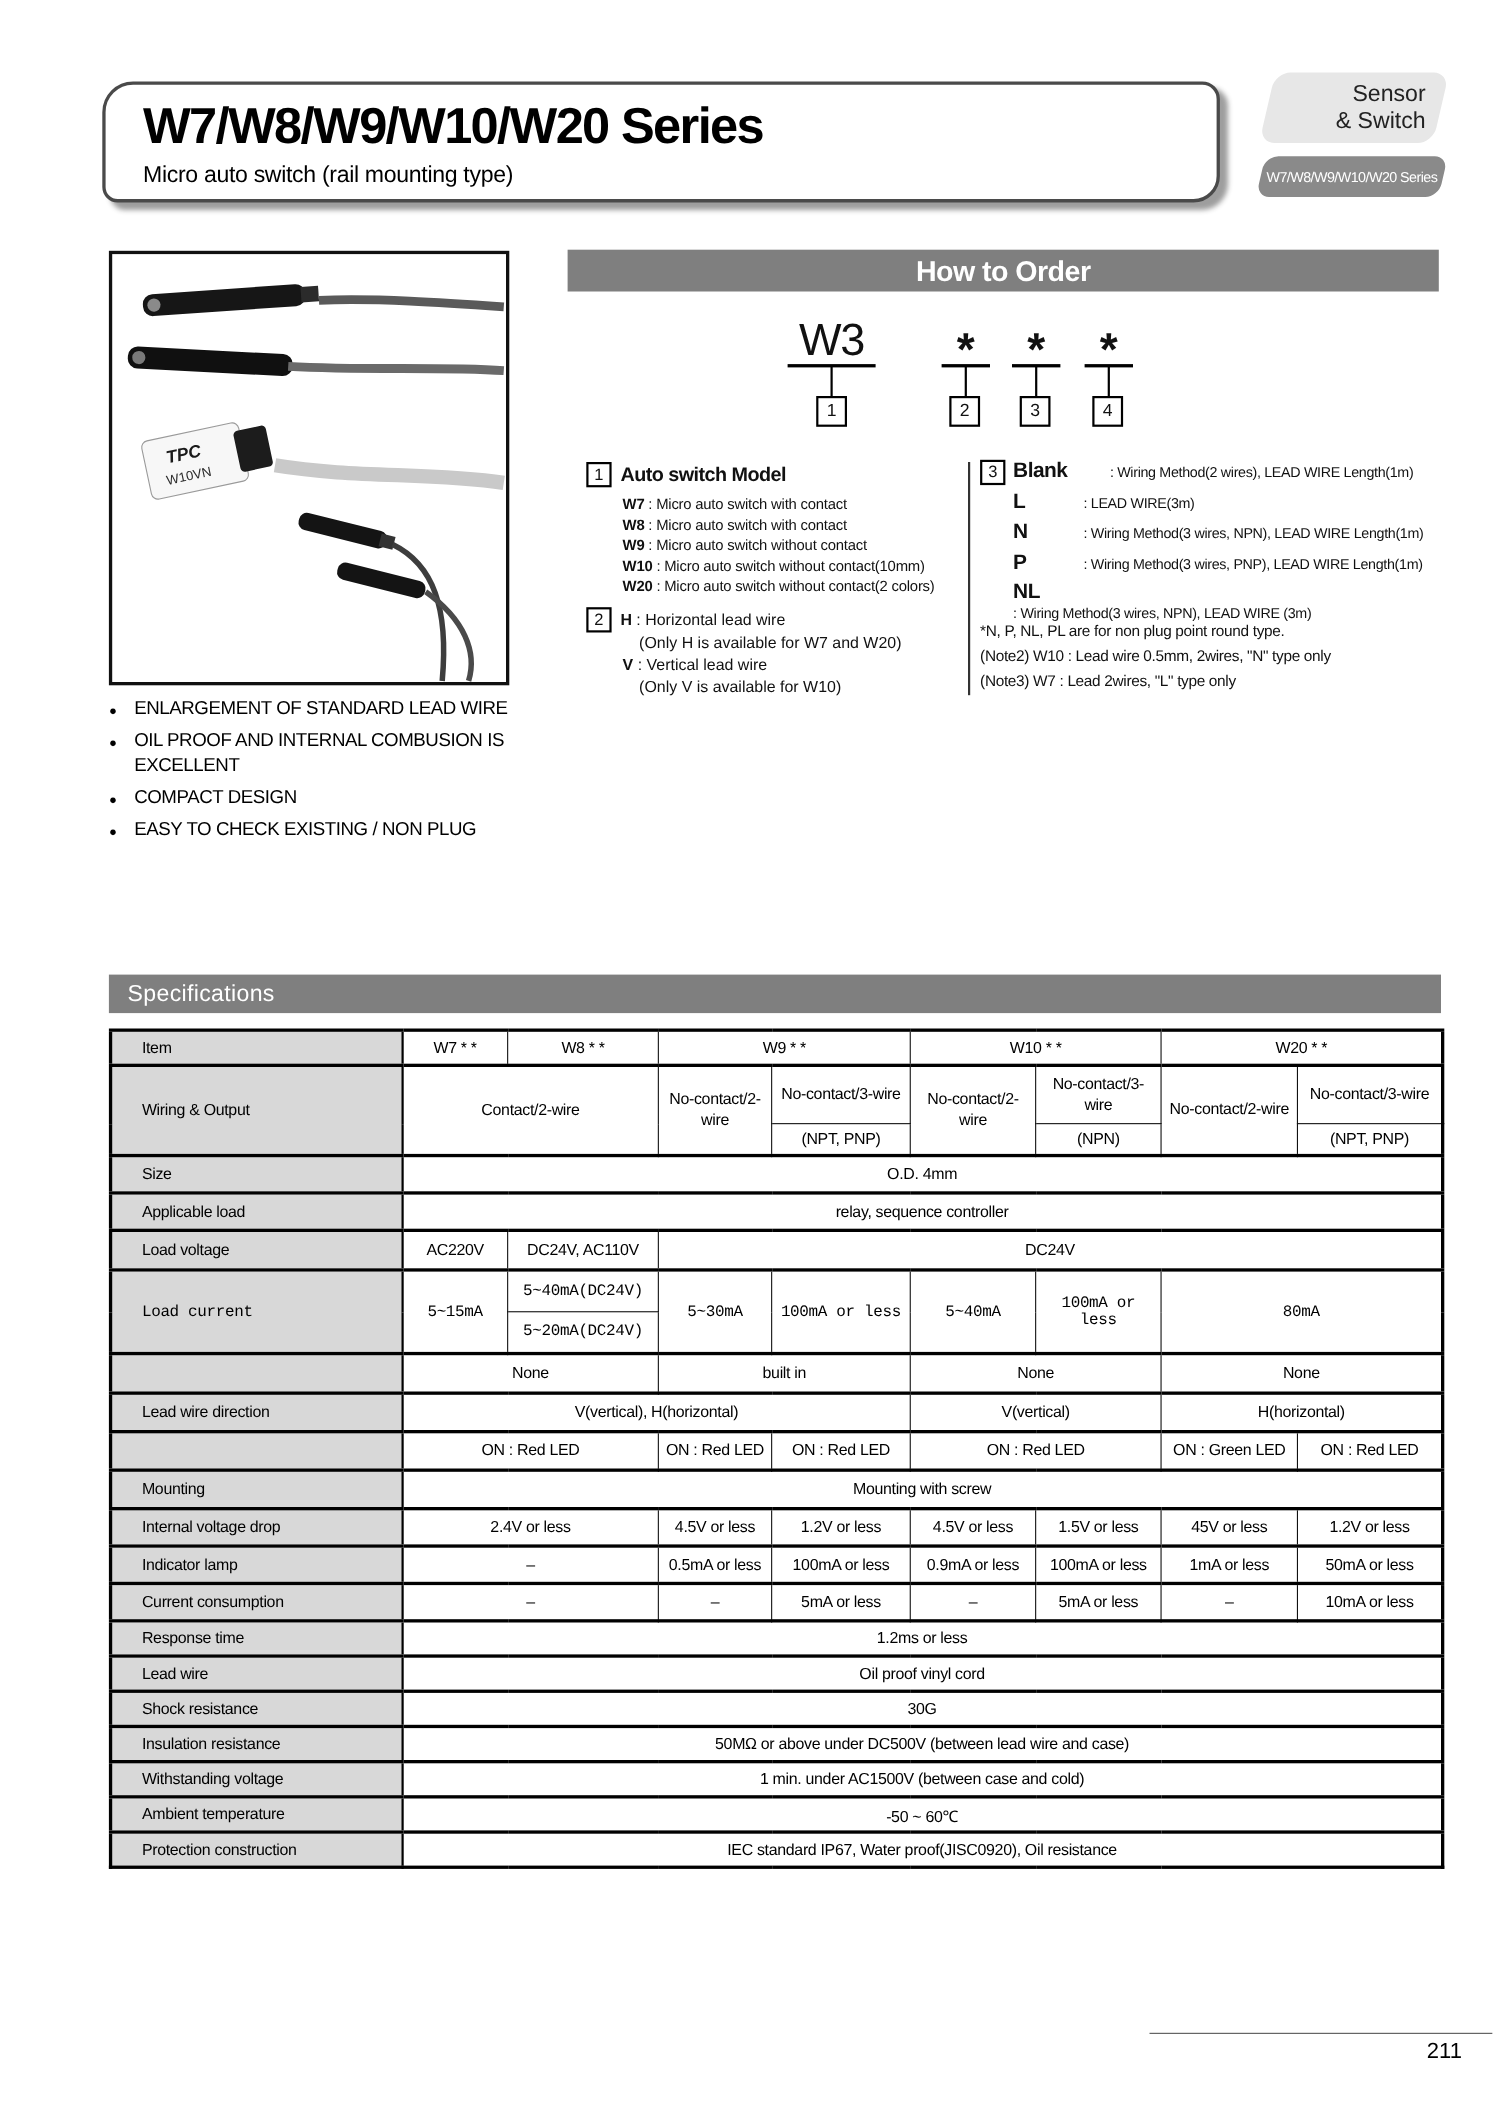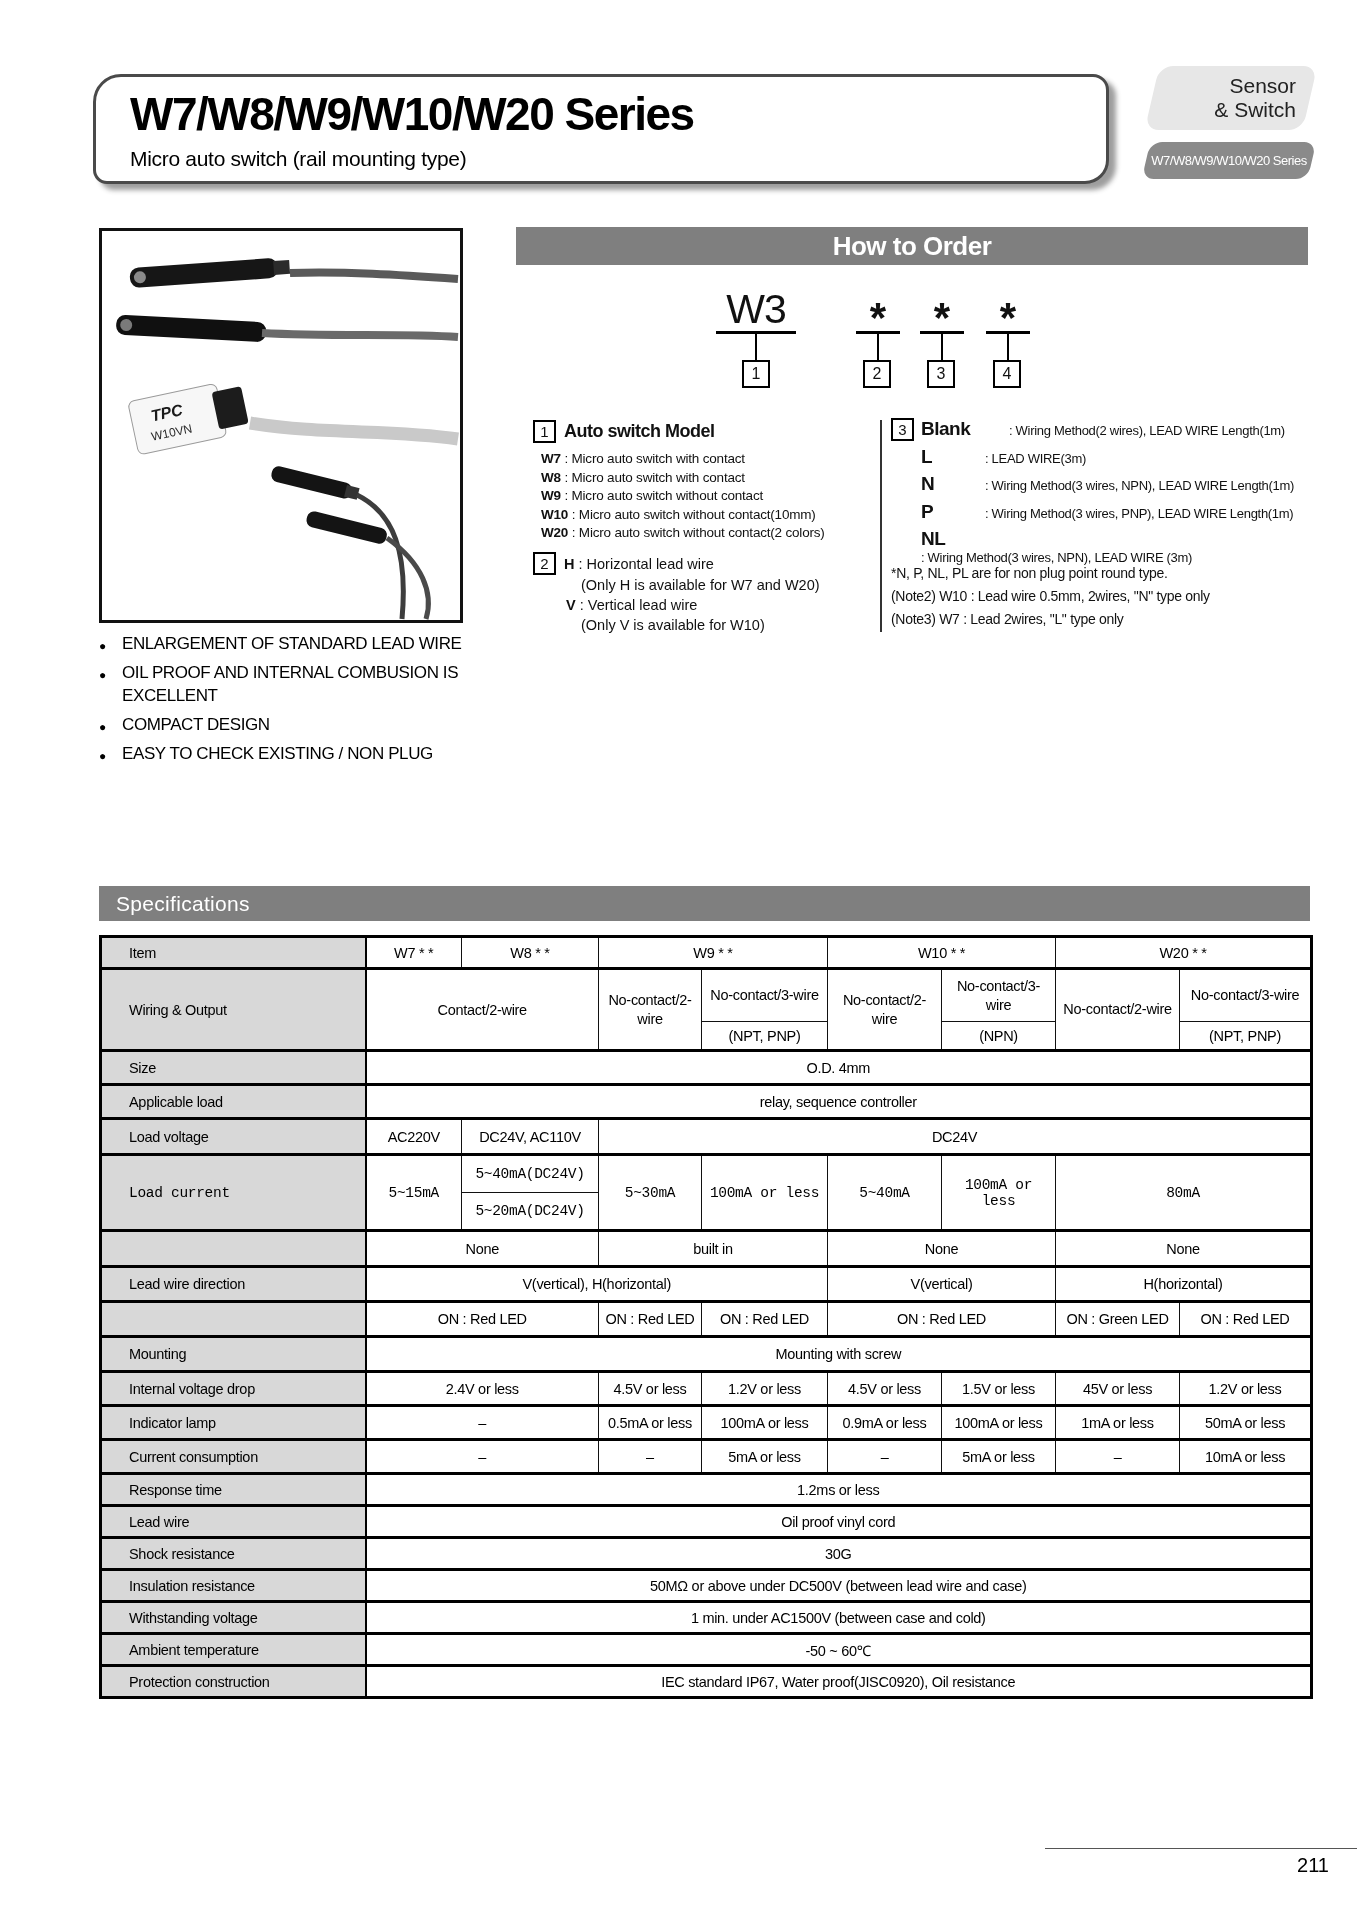--- a/index.html
+++ b/index.html
@@ -41,21 +41,21 @@
   .star{position:absolute;top:294px;width:44px;text-align:center;font-size:42px;font-weight:bold;}
   .hline{position:absolute;height:3px;background:#000;}
   .vline{position:absolute;width:2px;background:#000;}
   .numbox{position:absolute;width:28px;height:28px;border:2.5px solid #000;box-sizing:border-box;
       text-align:center;font-size:16px;line-height:23px;background:#fff;}
 
   .sec-num{display:inline-block;width:23px;height:23px;border:2px solid #000;box-sizing:border-box;
       text-align:center;font-size:15px;line-height:19px;vertical-align:middle;background:#fff;}
   .sec1{position:absolute;left:533px;top:420px;width:345px;}
   .sec1 .ttl{font-size:18px;font-weight:bold;letter-spacing:-0.5px;margin-left:8px;display:inline-block;vertical-align:middle;}
-  .sec1-items{margin:7px 0 0 8px;}
+  .sec1-items{margin:7px 0 0 33px;}
   .sec1-items .row{font-size:13.5px;letter-spacing:-0.2px;line-height:18.5px;white-space:nowrap;}
   .sec1-items .cd{font-weight:bold;}
   .sec2{position:absolute;left:533px;top:552px;width:345px;}
   .sec2 .row{font-size:14.5px;line-height:20px;margin-left:8px;display:inline-block;vertical-align:middle;}
   .sec2 .line{font-size:14.5px;line-height:20px;margin-left:33px;white-space:nowrap;}
   .sec2 .note{margin-left:48px;}
   .sec2 .cd{font-weight:bold;}
   .col-divider{position:absolute;left:880px;top:420px;width:2px;height:212px;background:#333;}
 
   .sec3{position:absolute;left:891px;top:418px;width:430px;}

